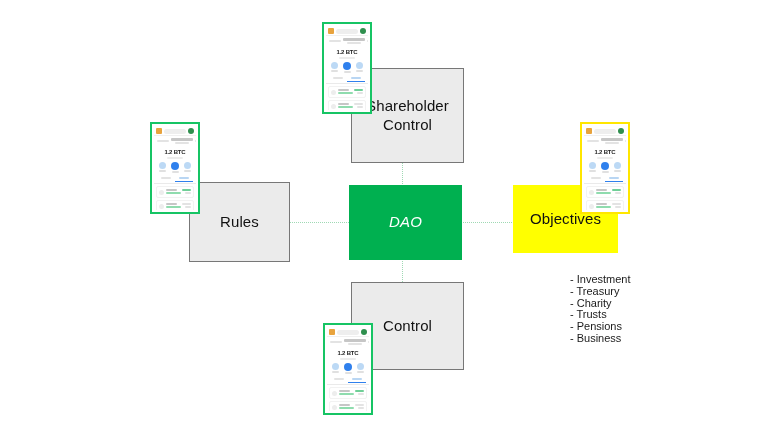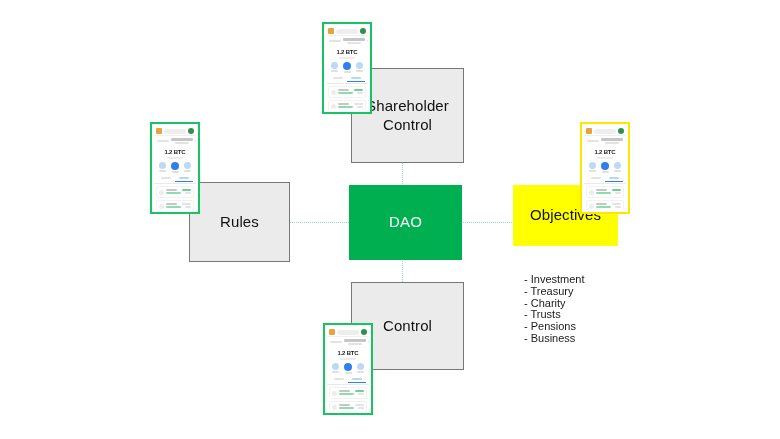--- a/index.html
+++ b/index.html
@@ -54,39 +54,41 @@
   .node.grey {
     background: #ebebeb;
     border: 1px solid #777777;
   }
   .node.green {
     background: #00b050;
     border: 1px solid #00b050;
   }
   .node.green .node-label {
     color: #ffffff;
+    font-style: italic;
   }
   .node.yellow {
     background: #ffff00;
     border: 1px solid #ffff00;
   }
   .node.yellow .node-label {
     color: #111111;
   }
 
   
   .bullets {
     position: absolute;
     z-index: 4;
     font-size: 11px;
     line-height: 11.8px;
     color: #1a1a1a;
   }
   .bullets .bullet-row {
     white-space: nowrap;
+    margin-left: 46px;
   }
 
   
   .phone {
     position: absolute;
     box-sizing: border-box;
     background: #ffffff;
     padding: 2px;
     z-index: 6;
     overflow: hidden;
@@ -275,21 +277,21 @@
   </div>
 
   <div class="node grey" style="left:189px; top:182px; width:101px; height:80px;">
     <span class="node-label">Rules</span>
   </div>
 
   <div class="node green" style="left:349px; top:185px; width:113px; height:75px;">
     <span class="node-label">DAO</span>
   </div>
 
-  <div class="node yellow" style="left:513px; top:185px; width:105px; height:61px;">
+  <div class="node yellow" style="left:513px; top:185px; width:105px; height:68px;">
     <span class="node-label">Objectives</span>
   </div>
 
   <div class="node grey" style="left:351px; top:282px; width:113px; height:88px;">
     <span class="node-label">Control</span>
   </div>
 
   <div class="bullets" style="left:524px; top:274px;">
     <div class="bullet-row">- Investment</div>
     <div class="bullet-row">- Treasury</div>

